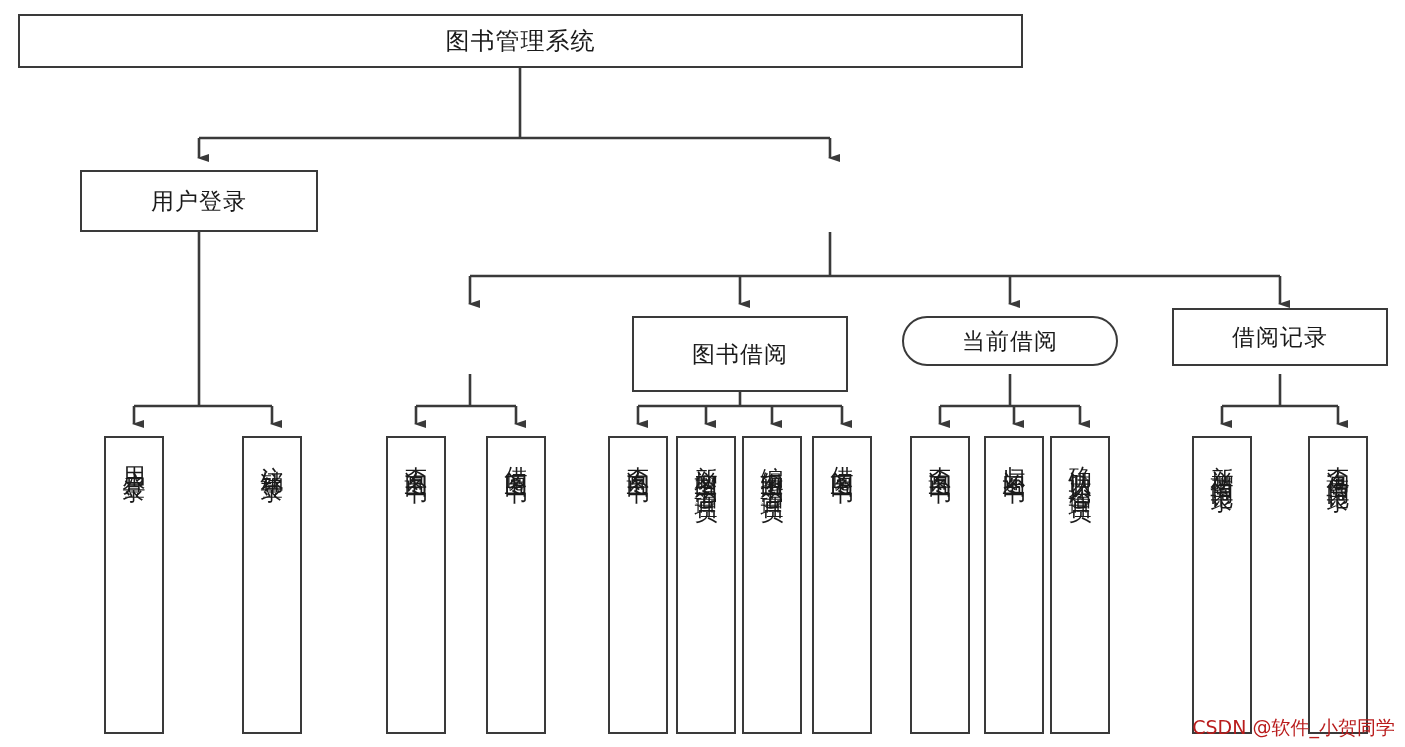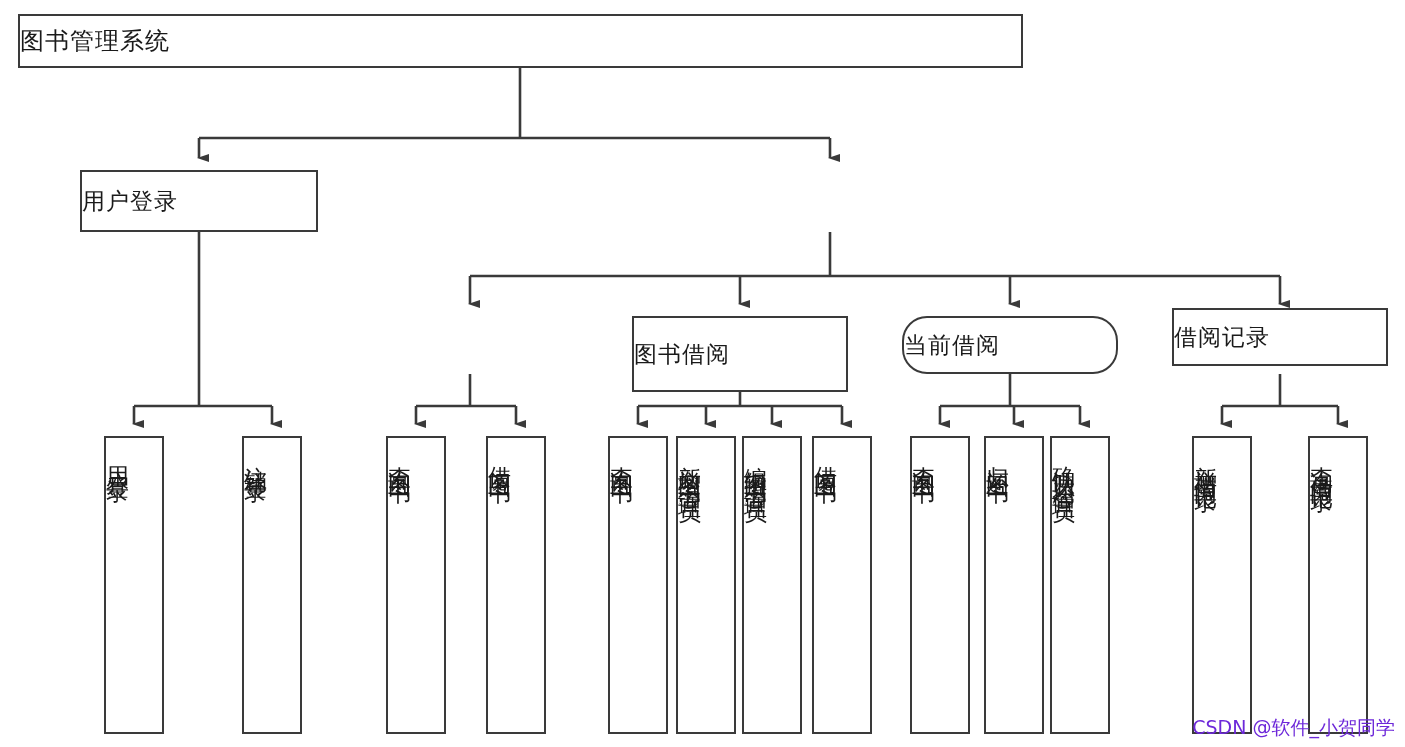--- a/index.html
+++ b/index.html
@@ -26,21 +26,21 @@
     width: 1405px;
     height: 747px;
   }
   .node {
     position: absolute;
     box-sizing: border-box;
     border: 2px solid #3a3a3a;
     background: #ffffff;
     display: flex;
     align-items: center;
-    justify-content: flex-start;
+    justify-content: center;
     color: #1a1a1a;
   }
   .node.horizontal {
     font-size: 23px;
     letter-spacing: 1px;
   }
   .node.vertical {
     font-size: 23px;
     padding-top: 10px;
     align-items: flex-start;
@@ -53,21 +53,21 @@
     white-space: nowrap;
   }
   .node.root {
     font-size: 24px;
   }
   .watermark {
     position: absolute;
     right: 10px;
     bottom: 6px;
     font-size: 19px;
-    color: #6d28d9;
+    color: #b91c1c;
     white-space: nowrap;
     pointer-events: none;
   }
 </style>
 </head>
 <body>
 
 <div id="diagram-root">
   <svg id="wires" viewBox="0 0 1405 747">
     <defs>
@@ -124,21 +124,21 @@
     <span>图书管理系统</span>
   </div>
 
   <div class="node horizontal" style="left:80px; top:170px; width:238px; height:62px;">
     <span>用户登录</span>
   </div>
 
   <div class="node horizontal" style="left:632px; top:316px; width:216px; height:76px;">
     <span>图书借阅</span>
   </div>
-  <div class="node horizontal" style="left:902px; top:316px; width:216px; height:58px;border-radius:25px;">
+  <div class="node horizontal" style="left:902px; top:316px; width:216px; height:50px;border-radius:25px;">
     <span>当前借阅</span>
   </div>
   <div class="node horizontal" style="left:1172px; top:308px; width:216px; height:58px;">
     <span>借阅记录</span>
   </div>
 
   <div class="node vertical" style="left:104px; top:436px; width:60px; height:298px;">
     <span class="vtext">用户登录</span>
   </div>
   <div class="node vertical" style="left:242px; top:436px; width:60px; height:298px;">

